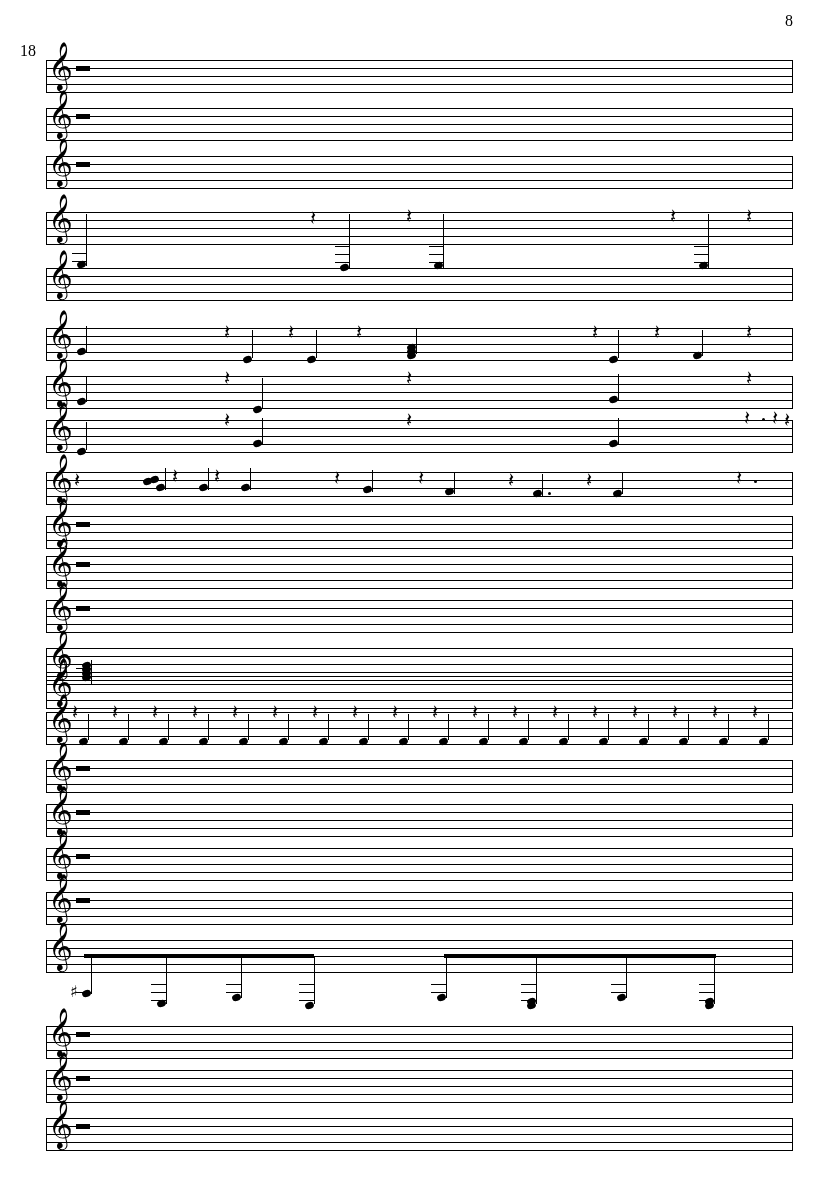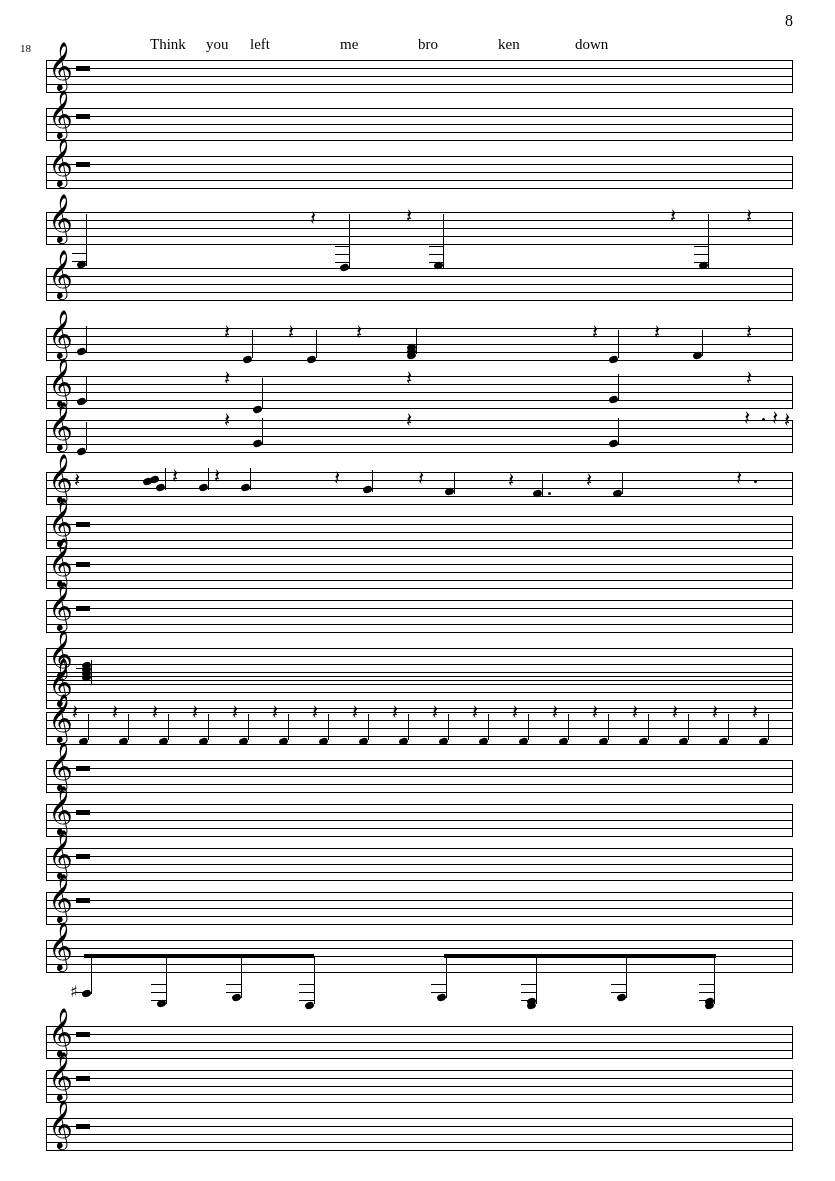--- a/index.html
+++ b/index.html
@@ -22,21 +22,21 @@
     position: absolute;
     top: 12px;
     right: 42px;
     font-size: 16px;
     font-family: "Liberation Serif", serif;
   }
   .measure-number {
     position: absolute;
     left: 20px;
     top: 42px;
-    font-size: 11px;
+    font-size: 16px;
     font-family: "Liberation Serif", serif;
   }
   .lyrics {
     position: absolute;
     top: 36px;
     left: 150px;
     width: 620px;
     height: 20px;
     font-size: 15px;
     font-family: "Liberation Serif", serif;
@@ -141,29 +141,20 @@
   }
 </style>
 </head>
 <body>
 
 <div id="page">
 
   <div class="page-number">8</div>
   <div class="measure-number">18</div>
 
-  <div class="lyrics">
-    <span class="lyric-word" style="left:0px">Think</span>
-    <span class="lyric-word" style="left:56px">you</span>
-    <span class="lyric-word" style="left:100px">left</span>
-    <span class="lyric-word" style="left:190px">me</span>
-    <span class="lyric-word" style="left:268px">bro</span>
-    <span class="lyric-word" style="left:348px">ken</span>
-    <span class="lyric-word" style="left:425px">down</span>
-  </div>
 
   <div class="staff" style="top:60px">
     <div class="lines">
         <i></i>
         <i></i>
         <i></i>
         <i></i>
         <i></i>
       </div>
     <div class="barline-left"></div>

